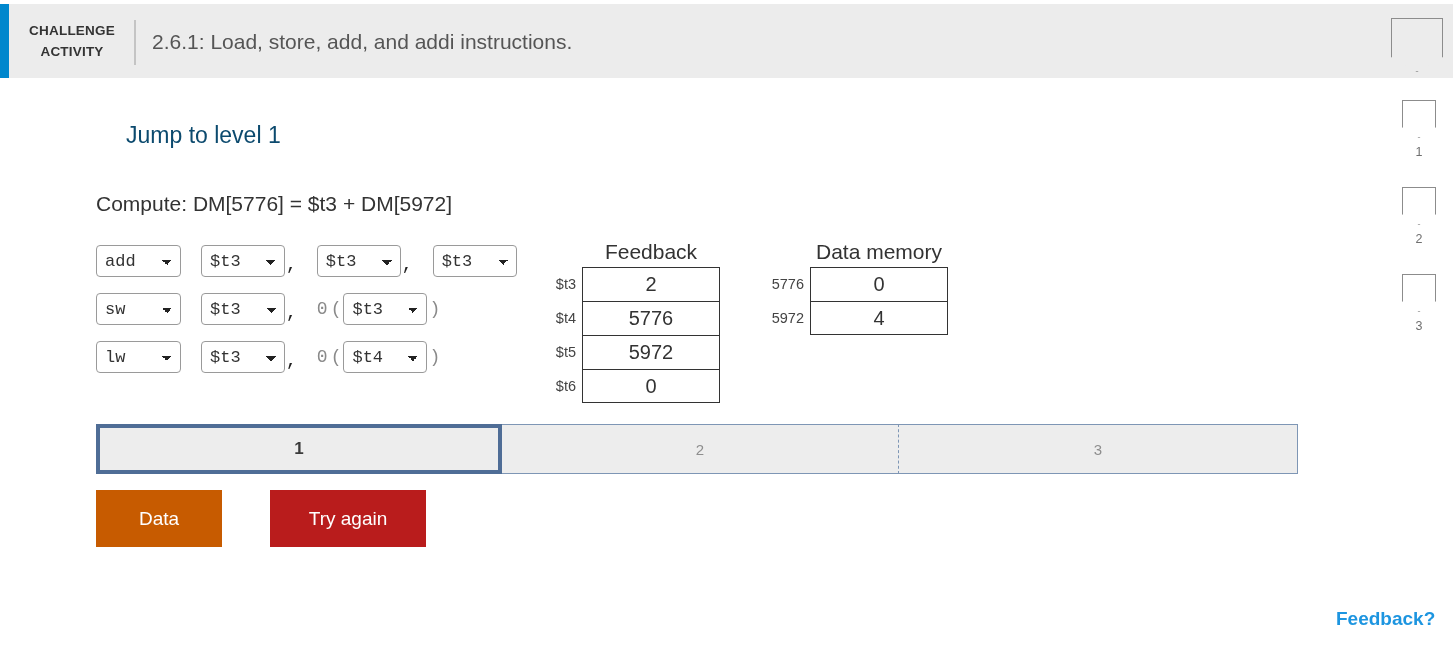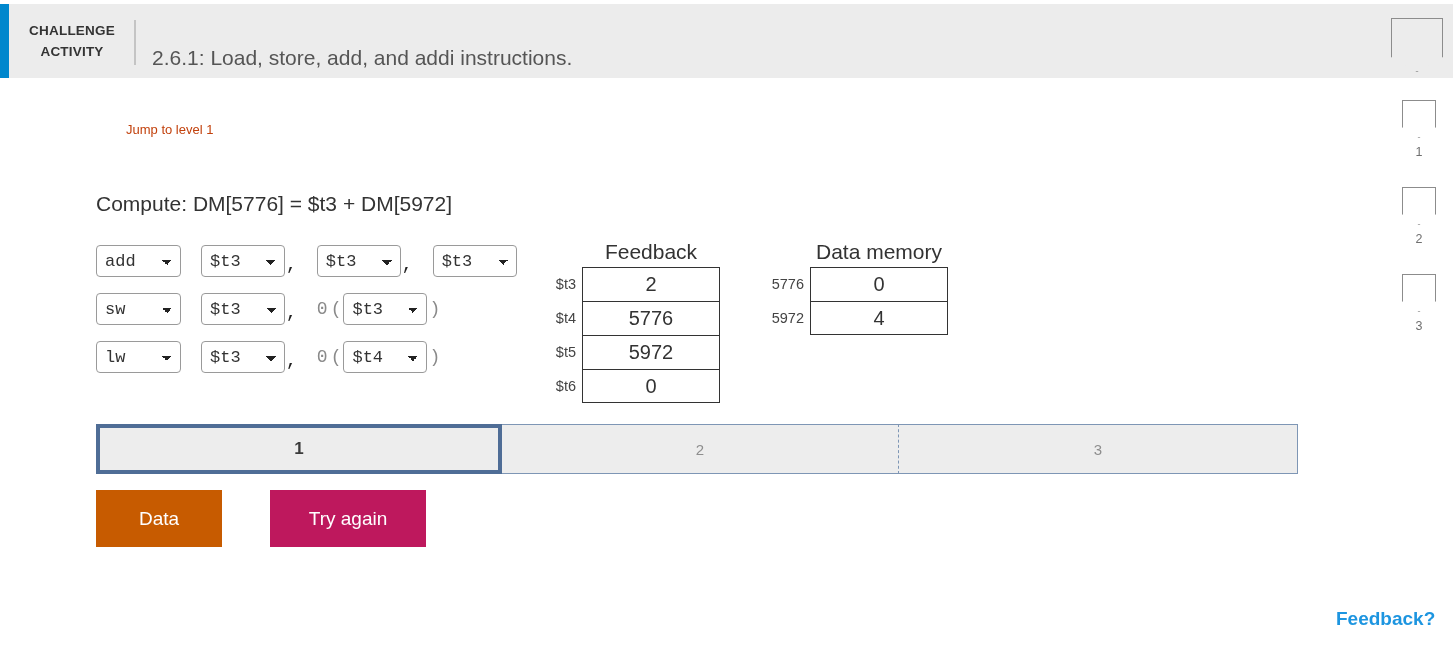--- a/index.html
+++ b/index.html
@@ -24,21 +24,21 @@
   .ca-label {
     position: absolute; left: 22px; top: 16px; width: 100px;
     font-size: 13.5px; font-weight: bold; color: #333;
     line-height: 21px; letter-spacing: 0.2px; text-align: center;
   }
   .ca-divider {
     position: absolute; left: 134px; top: 16px; width: 2px; height: 45px;
     background: #c4c4c4;
   }
   .header-title {
-    position: absolute; left: 152px; top: 42px;
+    position: absolute; left: 152px; top: 26px;
     font-size: 21px; color: #555; white-space: nowrap;
   }
 
   
   .bm-header {
     position: absolute; left: 1391px; top: 14px;
     width: 52px; height: 54px;
   }
   .bm {
     position: relative; width: 34px; height: 38px;
@@ -51,21 +51,21 @@
   .rail-item { margin-bottom: 28px; text-align: center; }
   .rail-item .bm { background: #ffffff; margin: 0 auto; }
   .rail-num {
     display: block; margin-top: 7px; font-size: 12.5px; color: #6f6f6f;
     text-align: center;
   }
 
   
   .jump-link {
     position: absolute; left: 126px; top: 122px;
-    font-size: 13px; color: #c2410c; cursor: pointer;
+    font-size: 23px; color: #0c4a6e; cursor: pointer;
     text-decoration: none;
   }
   .compute {
     position: absolute; left: 96px; top: 192px;
     font-size: 21px; color: #333;
     white-space: nowrap;
   }
 
   
   .instr { position: absolute; left: 96px; top: 244px; }
@@ -146,21 +146,21 @@
   .pseg.last { border-right: 1px solid #7e96b5; }
 
   
   .btns { position: absolute; left: 96px; top: 490px; display: flex; }
   .btn {
     border: none; color: #fff; cursor: pointer;
     font-size: 19px; font-family: "Liberation Sans", sans-serif;
     height: 57px; display: flex; align-items: center; justify-content: center;
   }
   .btn-check { background: #c75b00; width: 126px; }
-  .btn-try   { background: #be185d; width: 156px; margin-left: 48px; }
+  .btn-try   { background: #b91c1c; width: 156px; margin-left: 48px; }
 
   .feedback {
     position: absolute; left: 1336px; top: 608px;
     font-size: 19px; font-weight: bold; color: #1d95e0; cursor: pointer;
   }
 </style>
 </head>
 <body>
 
 <div id="app">

